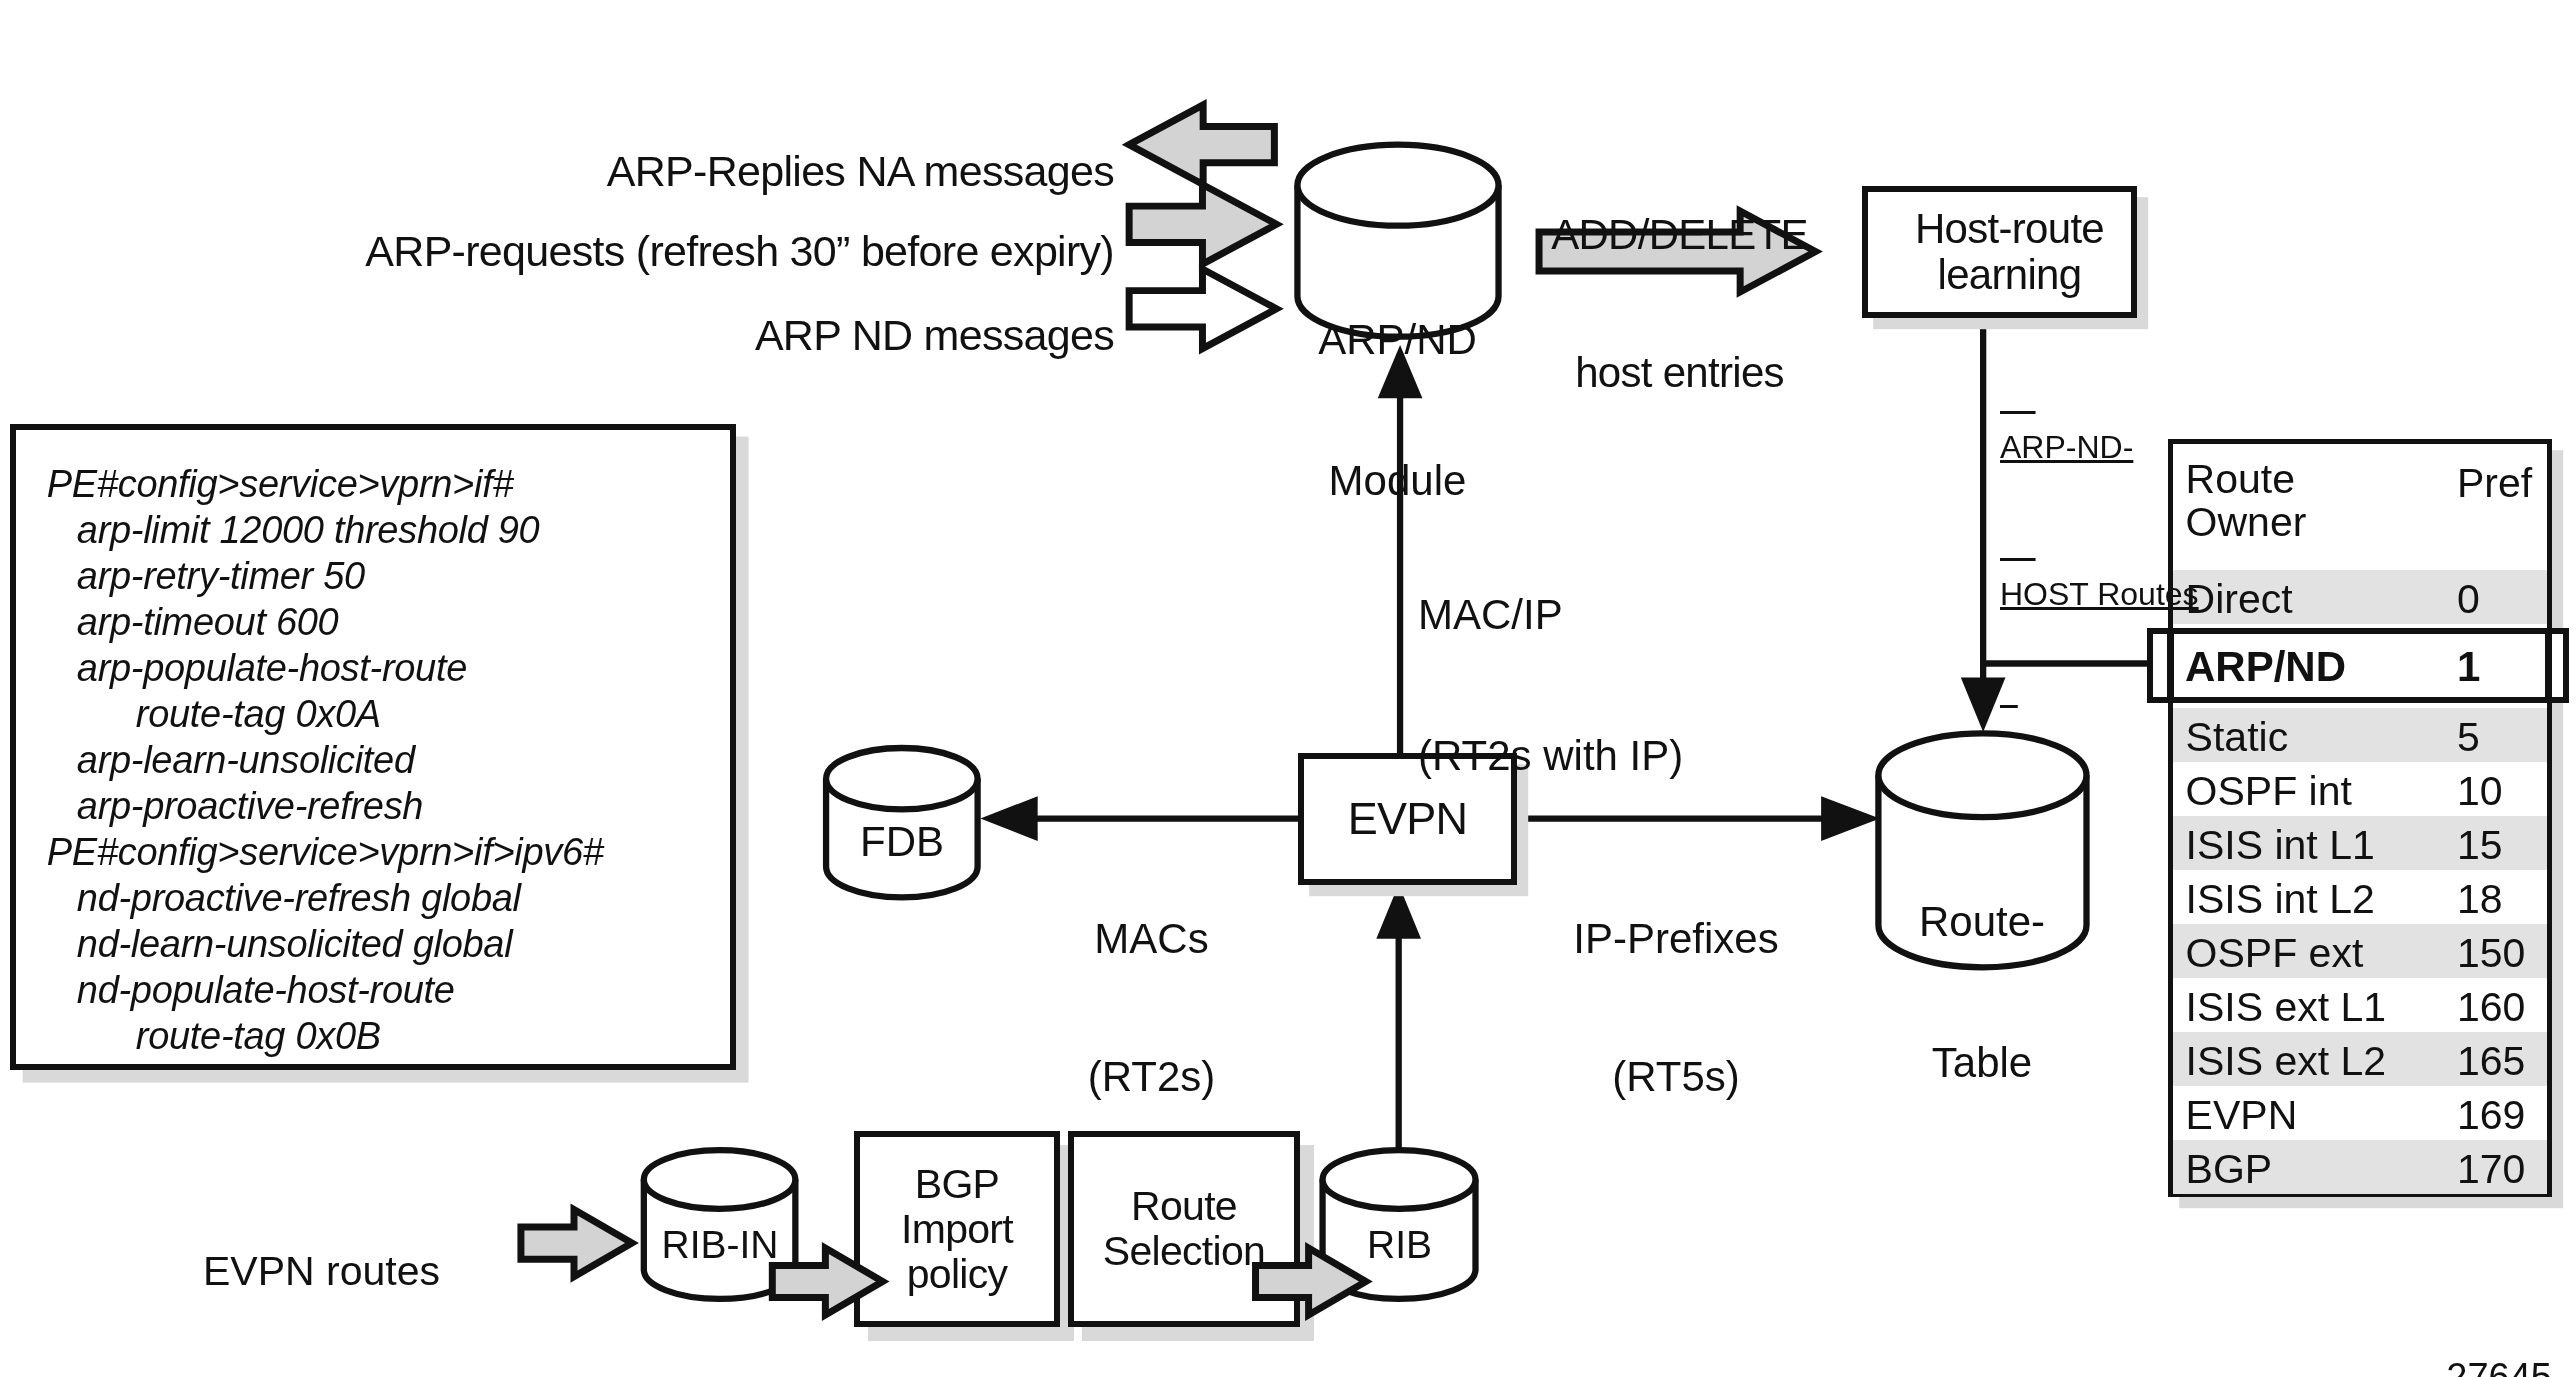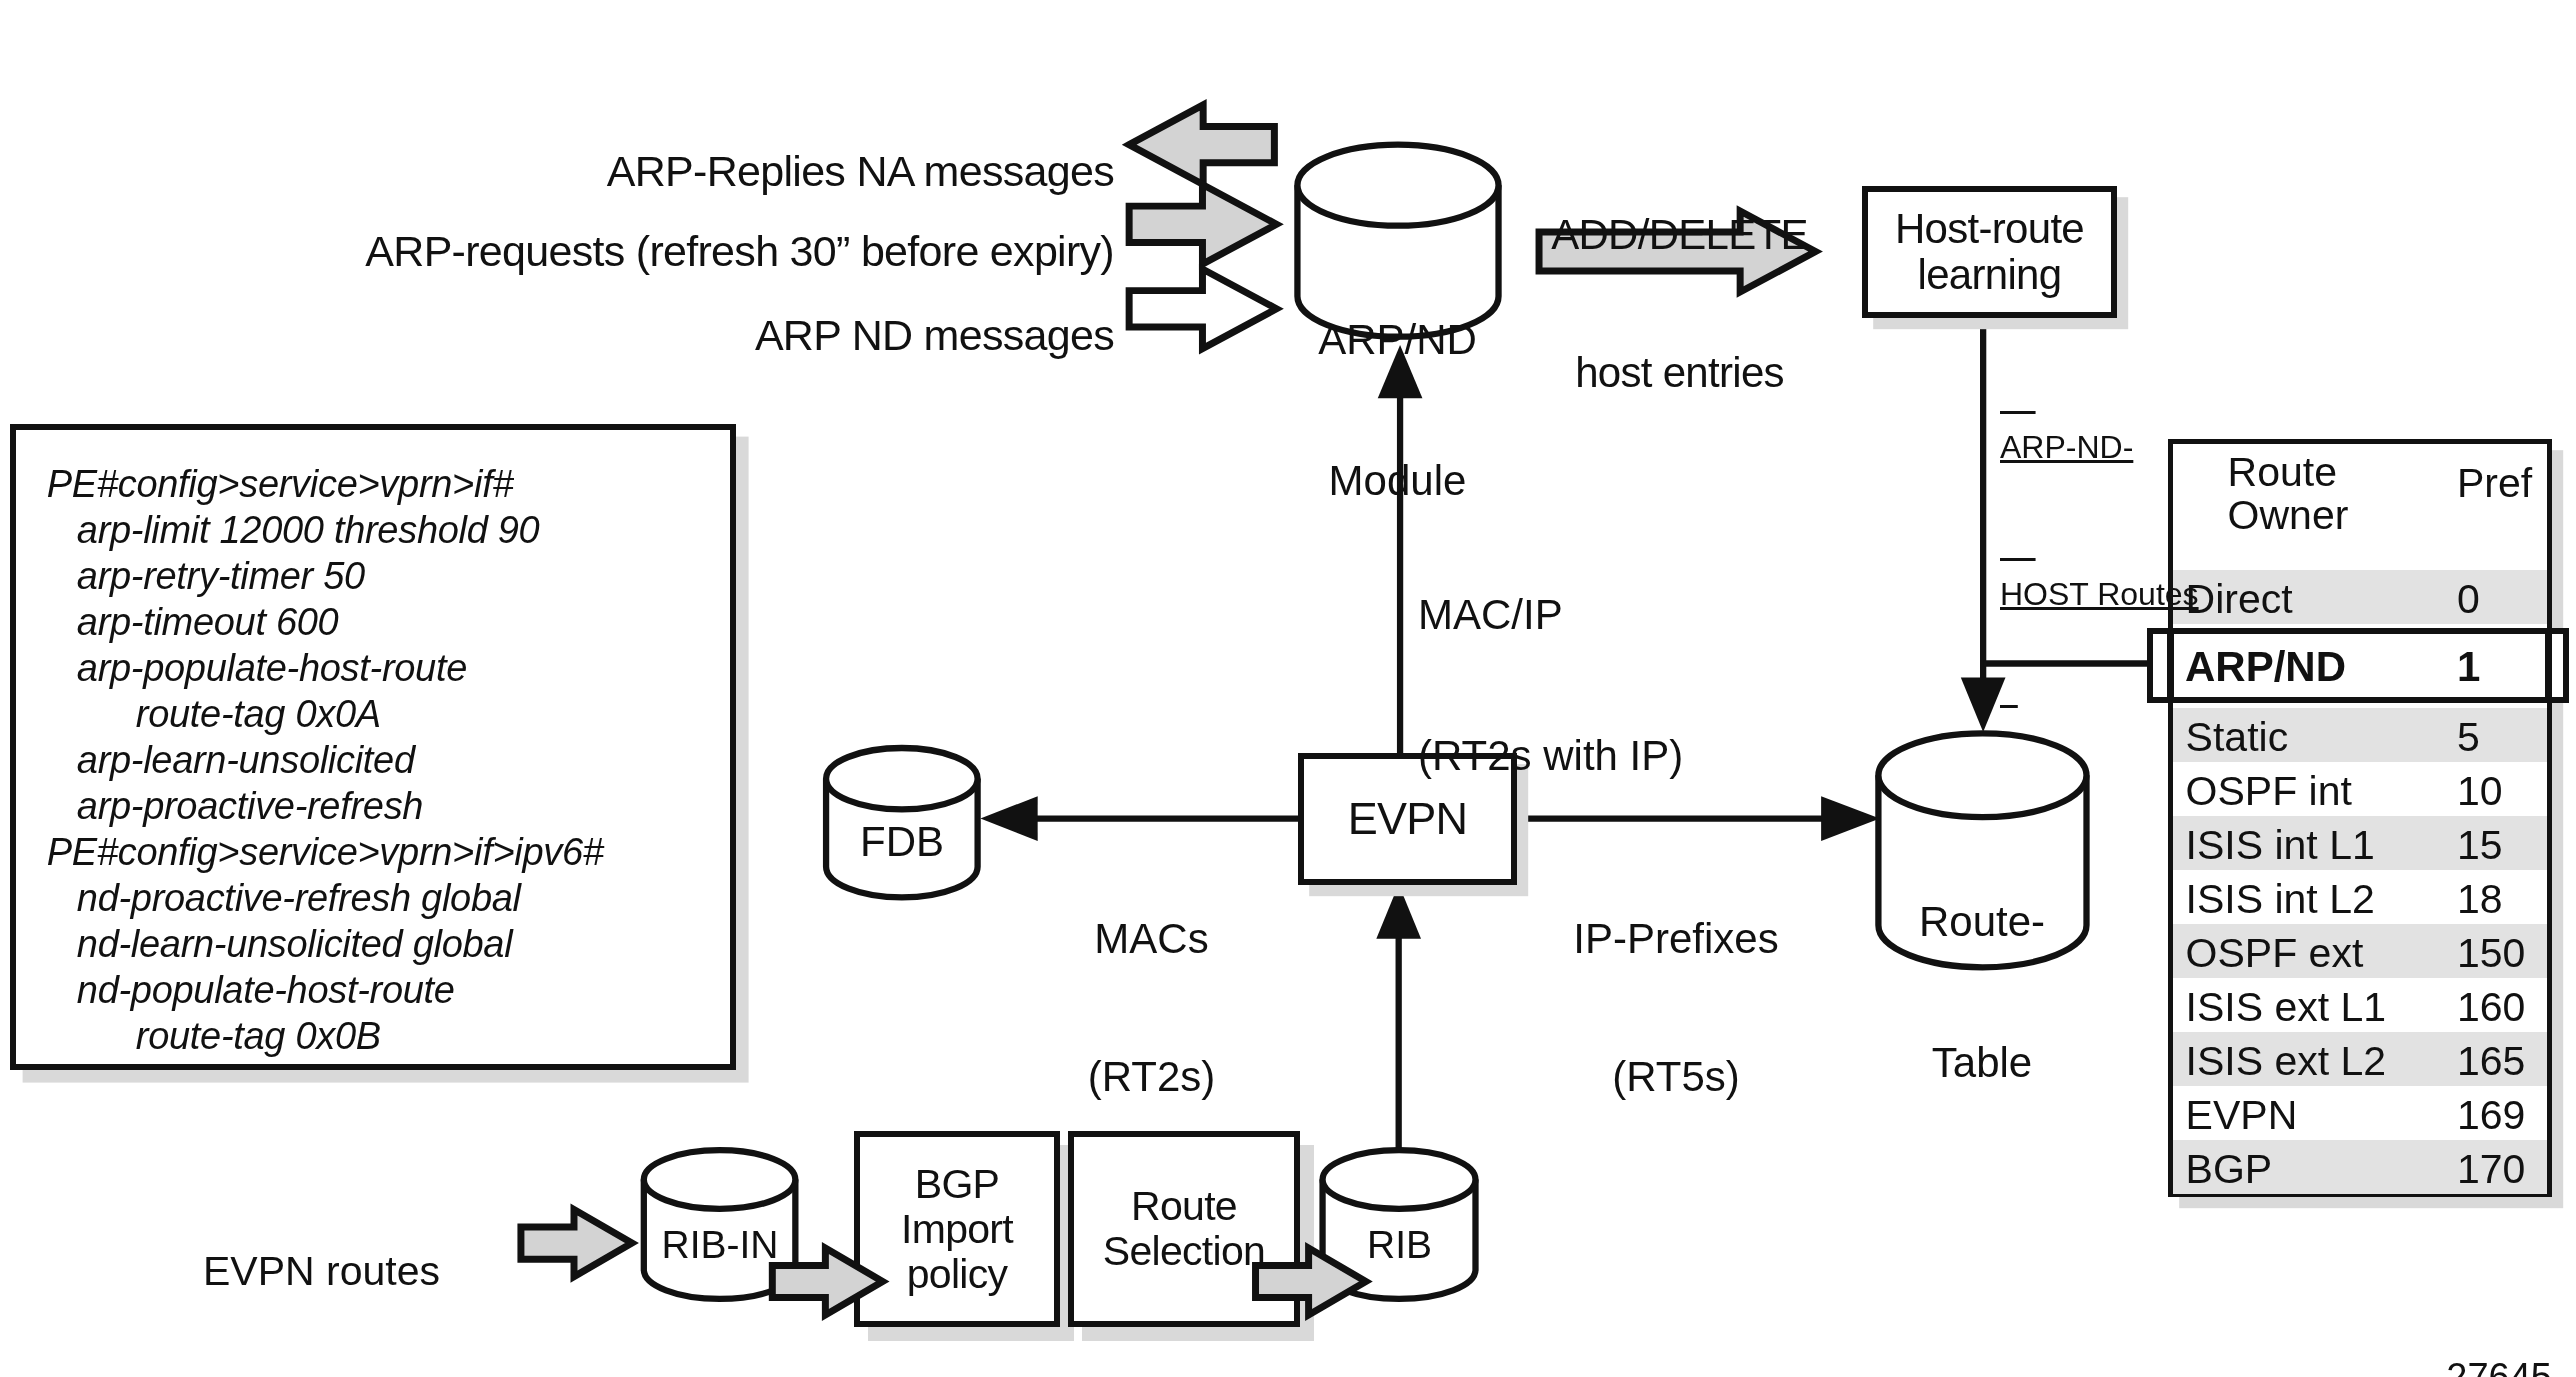--- a/index.html
+++ b/index.html
@@ -24,21 +24,21 @@
      background:#fff;border:6.3px solid #111;box-shadow:12.6px 12.6px 0 0 #d9d9d9;z-index:1;
      box-sizing:border-box;padding-top:31px;font-style:italic;}
   .cfg-line{font-size:38px;line-height:46px;white-space:pre;letter-spacing:-0.3px;padding-left:31px;}
   .cfg-line.ind1{padding-left:61px;}
   .cfg-line.ind2{padding-left:120px;}
   
   #pref-table{position:absolute;left:2168px;top:439px;width:384px;height:758px;
      background:#fff;border:5.6px solid #111;box-shadow:11.2px 11.2px 0 0 #d9d9d9;z-index:1;
      box-sizing:border-box;}
   #pref-header{position:relative;height:126px;font-size:41px;line-height:43px;}
-  .owner-h{position:absolute;left:12.6px;top:7px;width:203px;margin-left:42px;}
+  .owner-h{position:absolute;left:12.6px;top:14px;width:203px;}
   .pref-h{position:absolute;left:284px;top:18px;}
   .prow{position:relative;height:54px;font-size:41px;}
   .prow .owner{position:absolute;left:12.6px;top:5.6px;}
   .prow .pref{position:absolute;left:284px;top:5.6px;}
   .prow.shaded{background:#e2e2e2;}
   .prow.hl-slot{height:84px;background:#fff;}
   .hl-box{position:absolute;left:-26px;top:4.2px;width:422px;height:75px;background:#fff;
      border:6.3px solid #111;box-sizing:border-box;z-index:2;}
   .hl-box .owner{position:absolute;left:32px;top:8.4px;font-weight:bold;font-size:42px;}
   .hl-box .pref{position:absolute;left:304px;top:8.4px;font-weight:bold;font-size:42px;}
@@ -80,21 +80,21 @@
       <ellipse cx="2839" cy="1110" rx="149" ry="60"></ellipse>
 
       <path d="M922 1689 V1818 A108.5 42 0 0 0 1139 1818 V1689"></path>
       <ellipse cx="1030.5" cy="1689" rx="108.5" ry="42"></ellipse>
 
       <path d="M1894 1689 V1818 A109.5 42 0 0 0 2113 1818 V1689"></path>
       <ellipse cx="2003.5" cy="1689" rx="109.5" ry="42"></ellipse>
     </g>
   </svg>
 
-  <div class="nodebox shadow14" style="left:1862px;top:186px;width:243px;height:120px;">
+  <div class="nodebox shadow14" style="left:1862px;top:186px;width:243px;height:120px;padding-left:20px;">
     <div>Host-route</div>
     <div>learning</div>
   </div>
 
   <div class="nodebox shadow14" style="left:1298px;top:753px;width:207px;height:120px;font-size:45px;">
     <div>EVPN</div>
   </div>
 
   <div class="nodebox shadow20" style="left:854px;top:1131px;width:194px;height:184px;font-size:41px;line-height:45px;">
     <div>BGP</div>

